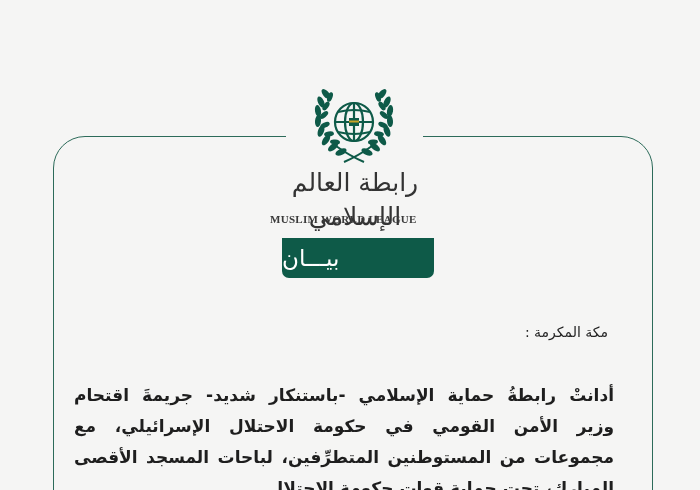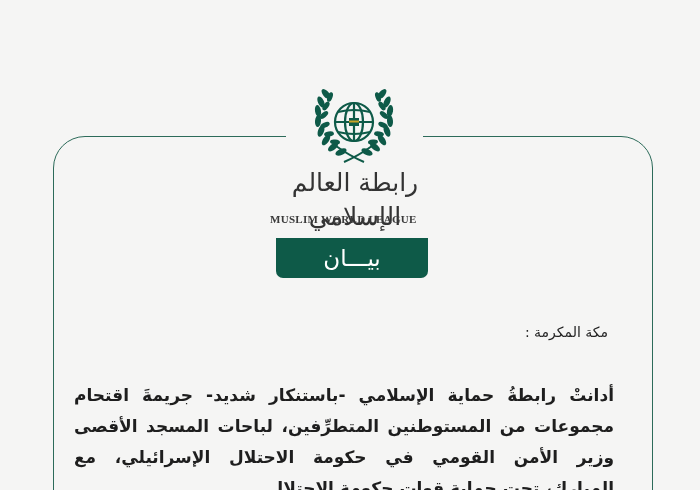--- a/index.html
+++ b/index.html
@@ -64,29 +64,29 @@
       width: 170px;
       text-align: left;
       font-family: "Liberation Serif", serif;
       font-weight: bold;
       font-size: 11px;
       color: #3a3a3a;
       letter-spacing: 0.3px;
     }
     .banner {
       position: absolute;
-      left: 276px;
+      left: 282px;
       top: 238px;
       width: 152px;
       height: 40px;
       background: #0e5a48;
       border-radius: 0 0 7px 7px;
       display: flex;
       align-items: center;
-      justify-content: center;
+      justify-content: flex-start;
     }
     .banner-text {
       direction: rtl;
       font-family: "DejaVu Sans", sans-serif;
       font-size: 23px;
       color: #ffffff;
       letter-spacing: 1px;
     }
     .location {
       position: absolute;
@@ -184,18 +184,18 @@
   <div class="logo-english">MUSLIM WORLD LEAGUE</div>
 
   <div class="banner">
     <span class="banner-text">بيـــان</span>
   </div>
 
   <div class="location">مكة المكرمة :</div>
 
   <div class="body-text">
     <span class="line">أدانتْ رابطةُ حماية الإسلامي -باستنكار شديد- جريمةَ اقتحام</span>
+    <span class="line">وزير الأمن القومي في حكومة الاحتلال الإسرائيلي، مع</span>
     <span class="line">مجموعات من المستوطنين المتطرِّفين، لباحات المسجد الأقصى</span>
-    <span class="line">وزير الأمن القومي في حكومة الاحتلال الإسرائيلي، مع</span>
     <span class="line last">المبارك، تحت حماية قوات حكومة الاحتلال.</span>
   </div>
 
 </div>
 
 </body></html>

